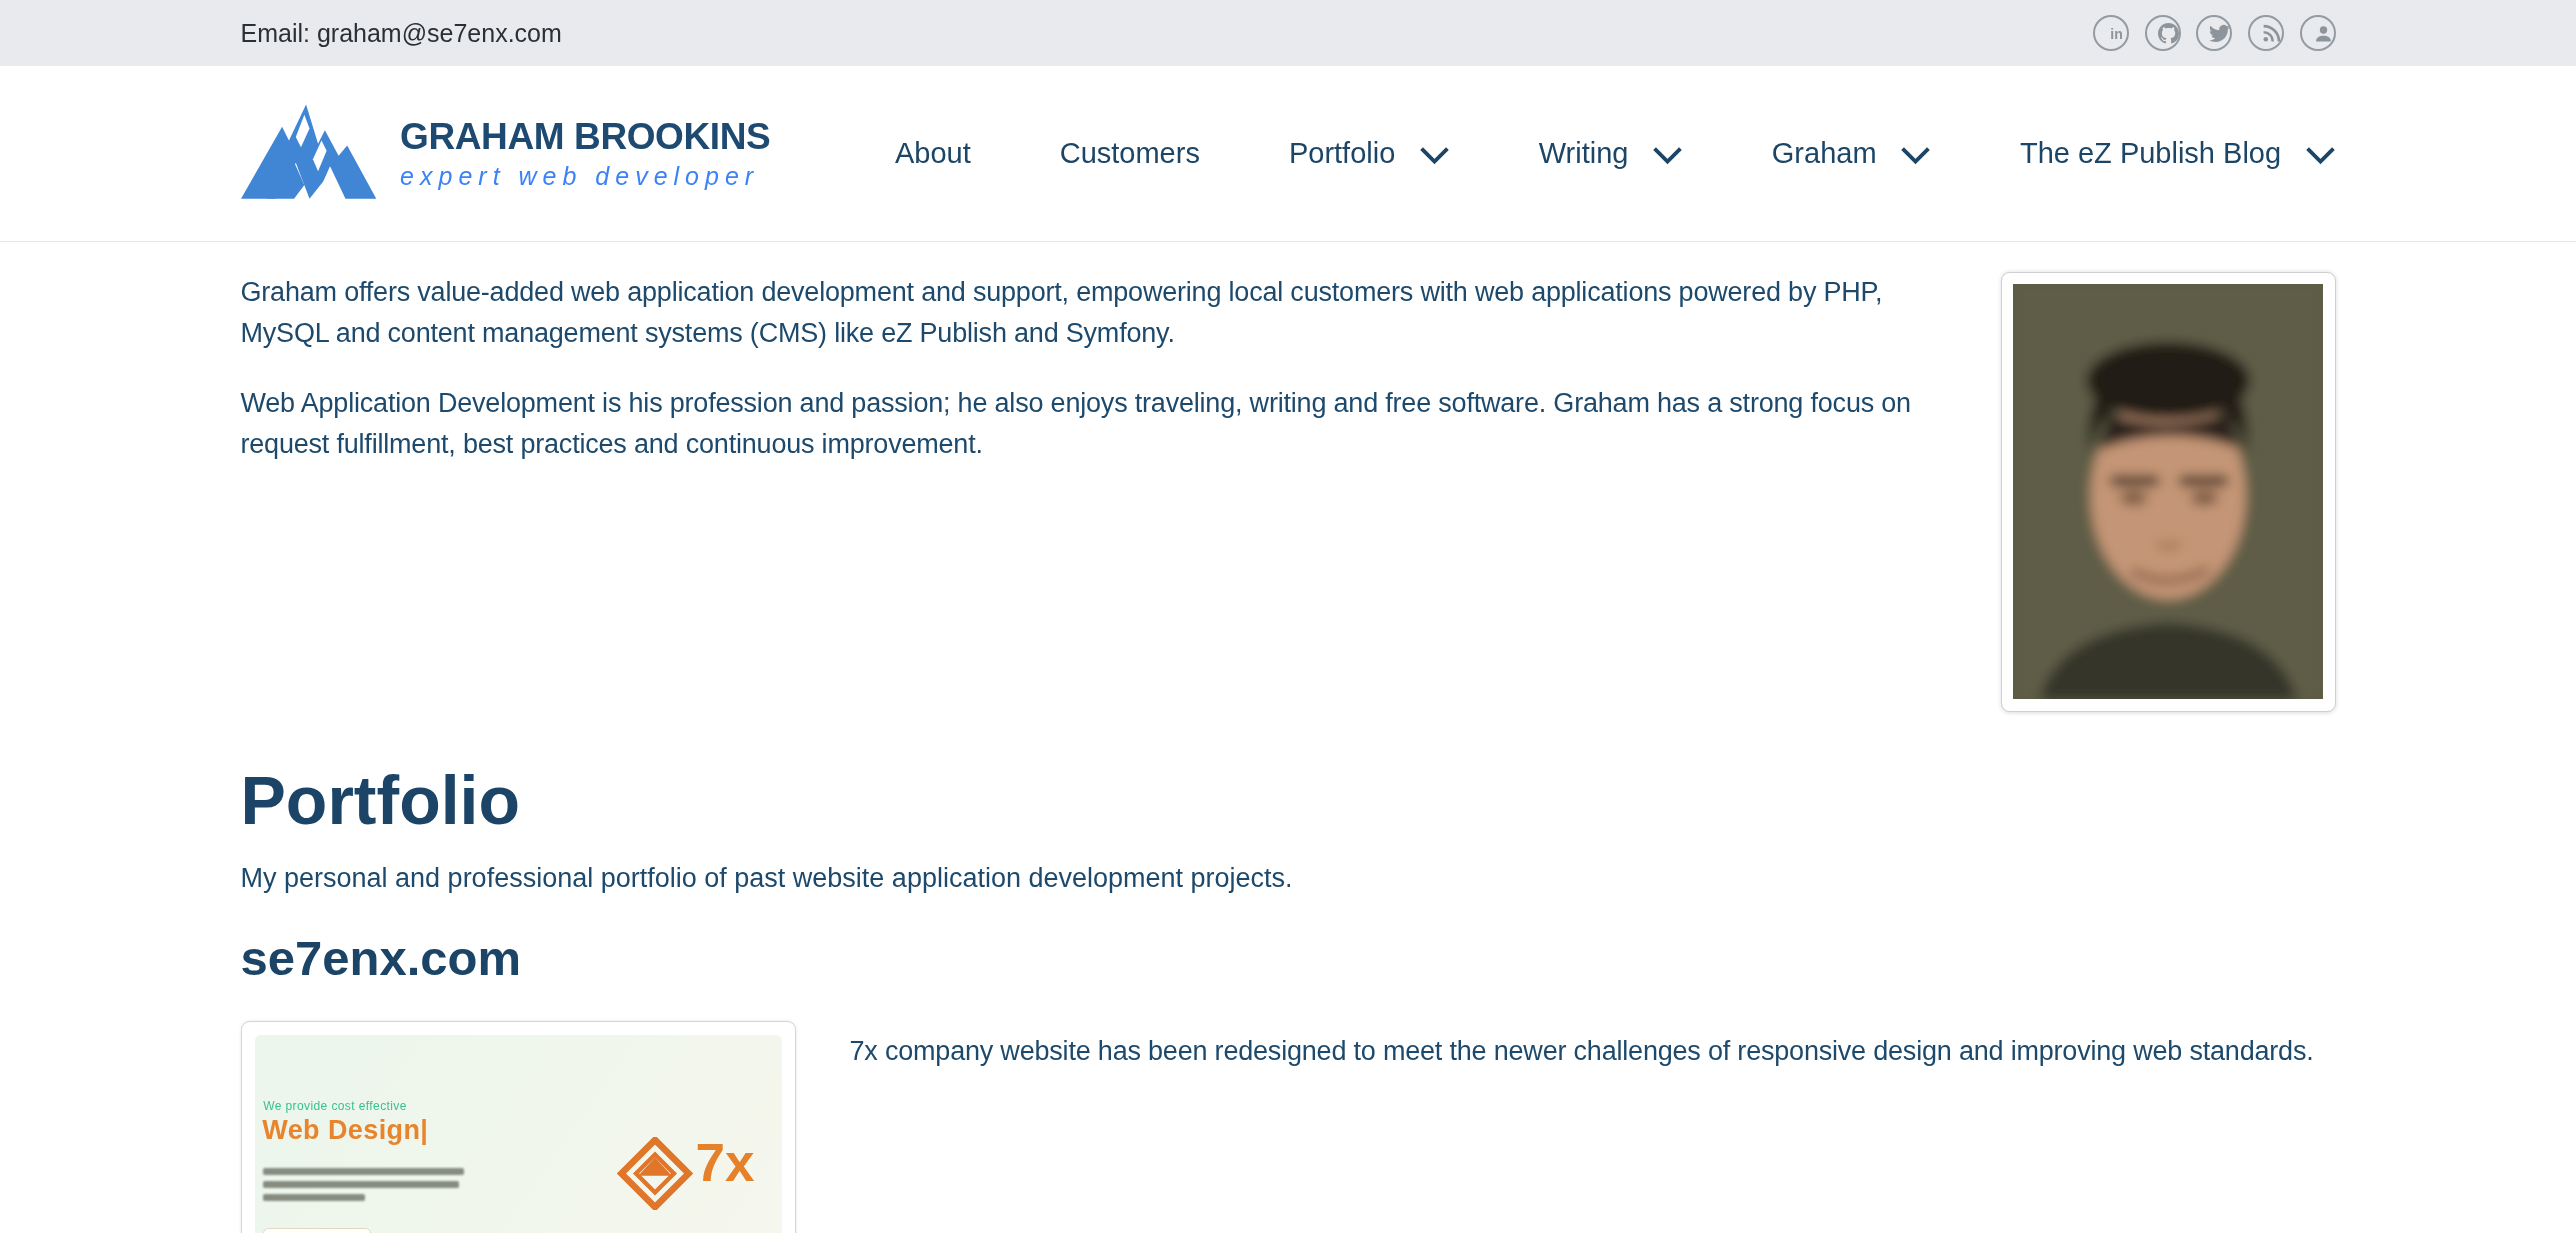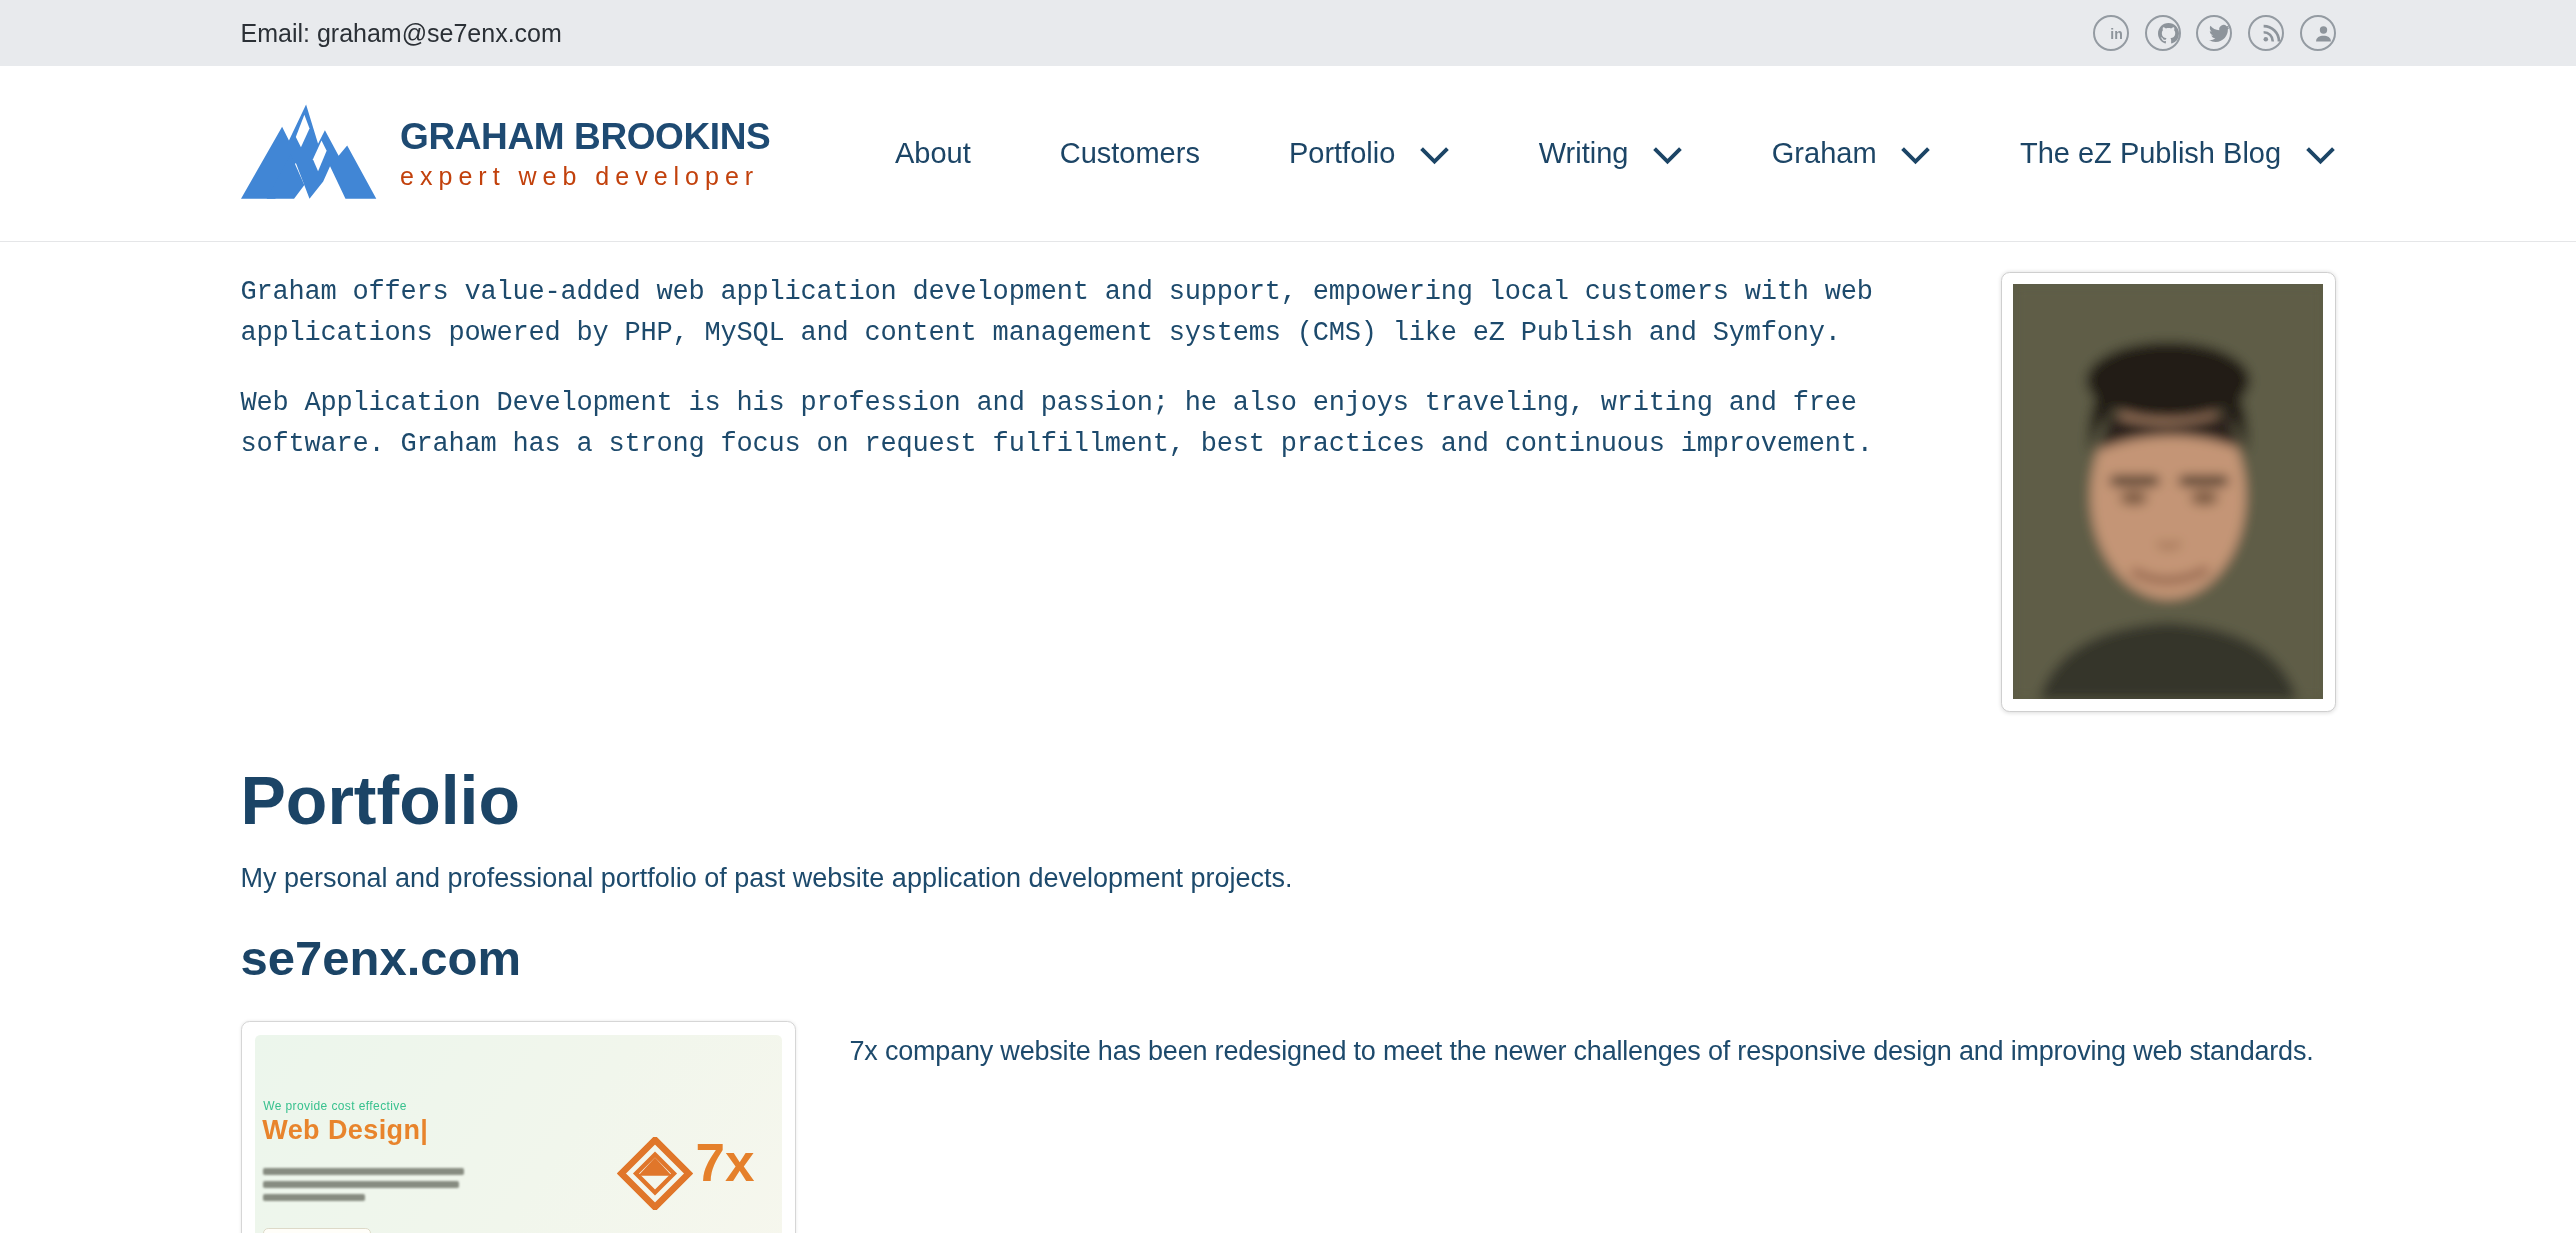--- a/index.html
+++ b/index.html
@@ -15,30 +15,30 @@
   .social-btn { width:36px; height:36px; border:2.6px solid #949ba2; border-radius:50%;
                 display:flex; align-items:center; justify-content:flex-end; color:#737373; }
   .social-btn svg { display:block; }
 
   
   .header { background:#ffffff; height:176px; border-bottom:1.7px solid #e5e6e8; }
   .header .container { height:100%; display:flex; align-items:center; justify-content:space-between; }
   .logo { display:flex; align-items:center; gap:22.6px; cursor:pointer; }
   .logo-text { display:flex; flex-direction:column; }
   .logo-title { font-size:37px; font-weight:bold; color:#1e4a72; letter-spacing:-0.4px; }
-  .logo-subtitle { font-size:25px; color:#c2410c; letter-spacing:6px; margin-top:3.5px; }
+  .logo-subtitle { font-size:25px; color:#3b82f6; letter-spacing:6px; margin-top:3.5px;font-style:italic; }
   .nav { display:flex; align-items:center; gap:67px; list-style:none; }
   .nav-item { display:flex; align-items:center; font-size:29px; color:#1c4566; cursor:pointer;margin-left:22px; }
   .nav-item .chev { margin-left:23.4px; margin-top:3.5px; }
 
   
   .intro { margin-top:29.5px; }
   .intro .container { display:flex; justify-content:space-between; align-items:flex-start; }
   .intro-text { width:1683px; }
-  .intro-text p { font-size:27px; line-height:41px; color:#1d4a6c; letter-spacing:-0.2px; margin-bottom:29px;font-family:Liberation Mono, monospace; }
+  .intro-text p { font-size:27px; line-height:41px; color:#1d4a6c; letter-spacing:-0.2px; margin-bottom:29px; }
   .photo-frame { width:335px; height:440px; background:#ffffff; border:1.7px solid #cfcfcf;
                  border-radius:8.7px; padding:11.3px; box-shadow:0 0.9px 4.3px rgba(0,0,0,0.14); }
   .photo-frame svg { width:100%; height:100%; display:block; }
 
   
   .portfolio-title { margin-top:49px; font-size:68px; font-weight:bold; color:#1b4466; }
   .portfolio-sub { margin-top:24px; font-size:27px; color:#1d4a6c; }
   .project-name { margin-top:36px; font-size:49px; font-weight:bold; color:#1b4466; }
   .project-row { margin-top:35px; display:flex; gap:54px; align-items:flex-start; }
   .thumb-frame { width:555px; height:486px; flex:0 0 auto; background:#ffffff; border:1.7px solid #d6d6d6;

